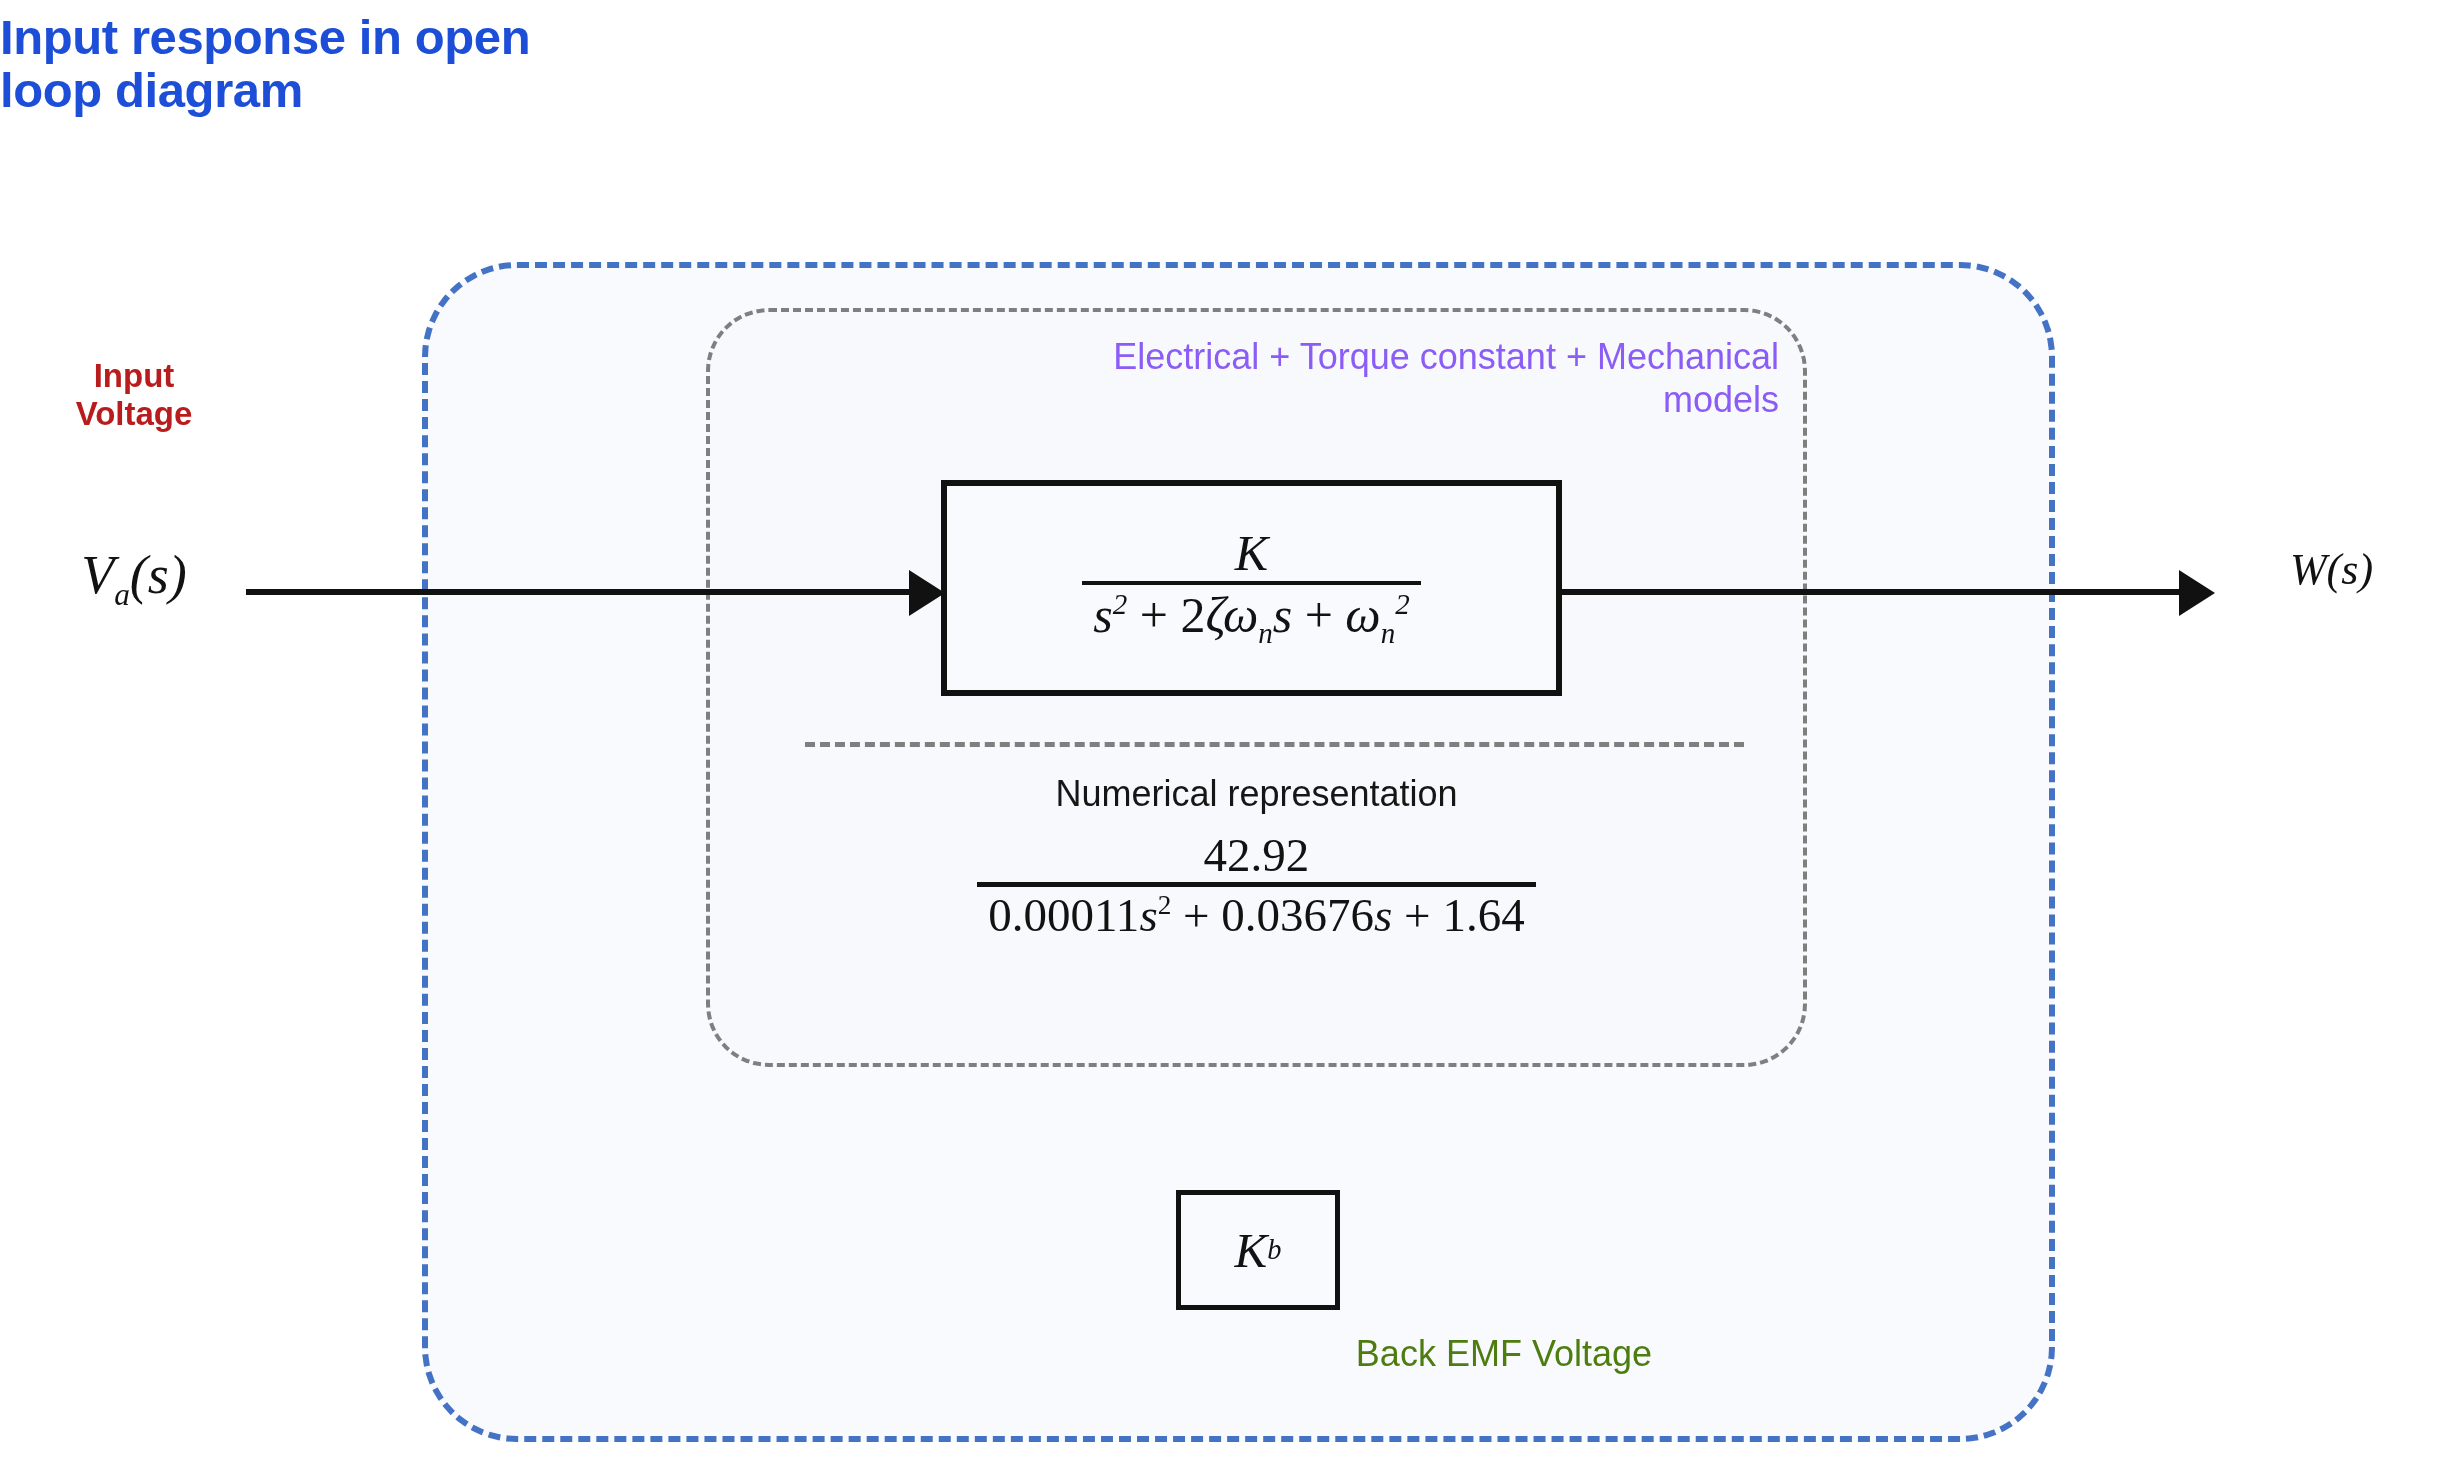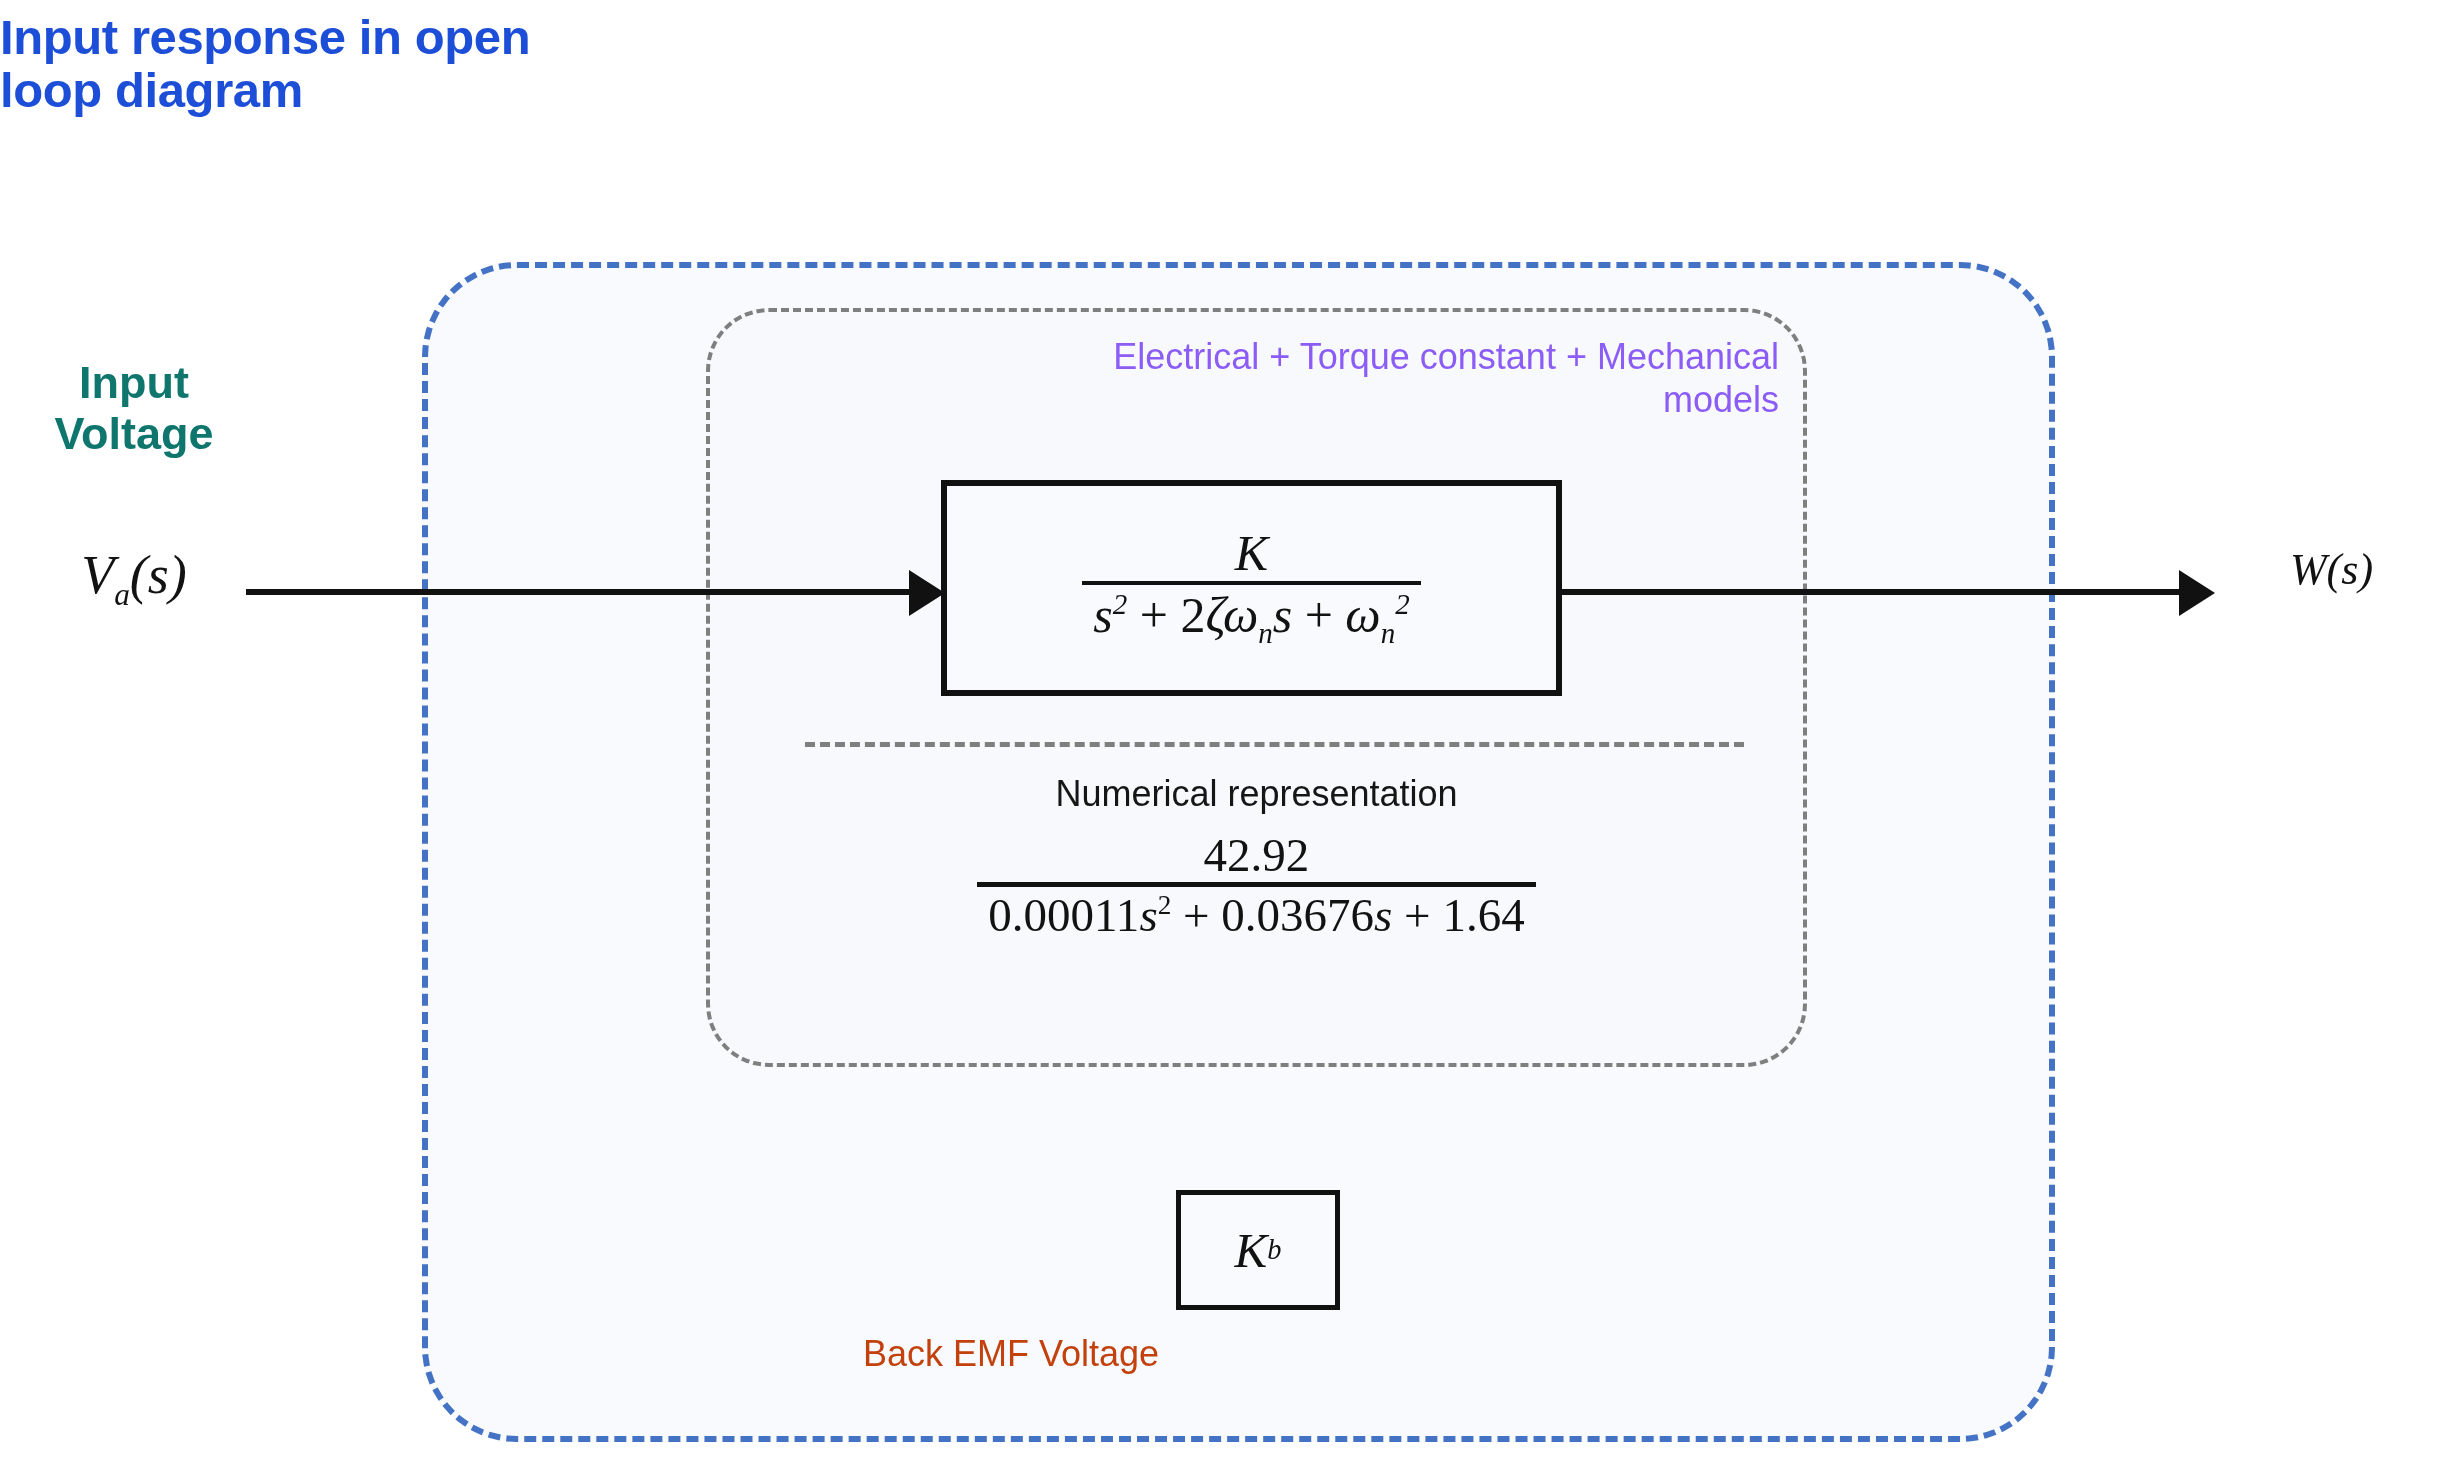--- a/index.html
+++ b/index.html
@@ -113,28 +113,28 @@
     box-sizing:border-box;
     border:5.5px solid #111111;
     background:#F9FAFD;
     display:flex;align-items:center;justify-content:center;
     font-family:"Liberation Serif",serif;font-style:italic;
     font-size:49px;color:#121212;
   }
   #back-emf-caption{
     position:absolute;
     left:863px;top:1333px;width:789px;
-    text-align:left;font-size:36px;color:#c2410c;
+    text-align:right;font-size:36px;color:#4d7c0f;
   }
 
   
   #input-port-label{
     position:absolute;left:8px;top:357px;width:252px;
-    text-align:center;font-weight:bold;font-size:45px;
-    line-height:1.14;color:#0f766e;white-space:pre-line;
+    text-align:center;font-weight:bold;font-size:33px;
+    line-height:1.14;color:#b91c1c;white-space:pre-line;
   }
   #input-port-symbol{
     position:absolute;left:8px;top:544px;width:252px;
     text-align:center;
     font-family:"Liberation Serif",serif;font-style:italic;
     font-size:54px;color:#121212;
   }
   #output-port-label{
     position:absolute;left:2209px;top:357px;width:245px;
     text-align:center;font-weight:bold;font-size:39px;

